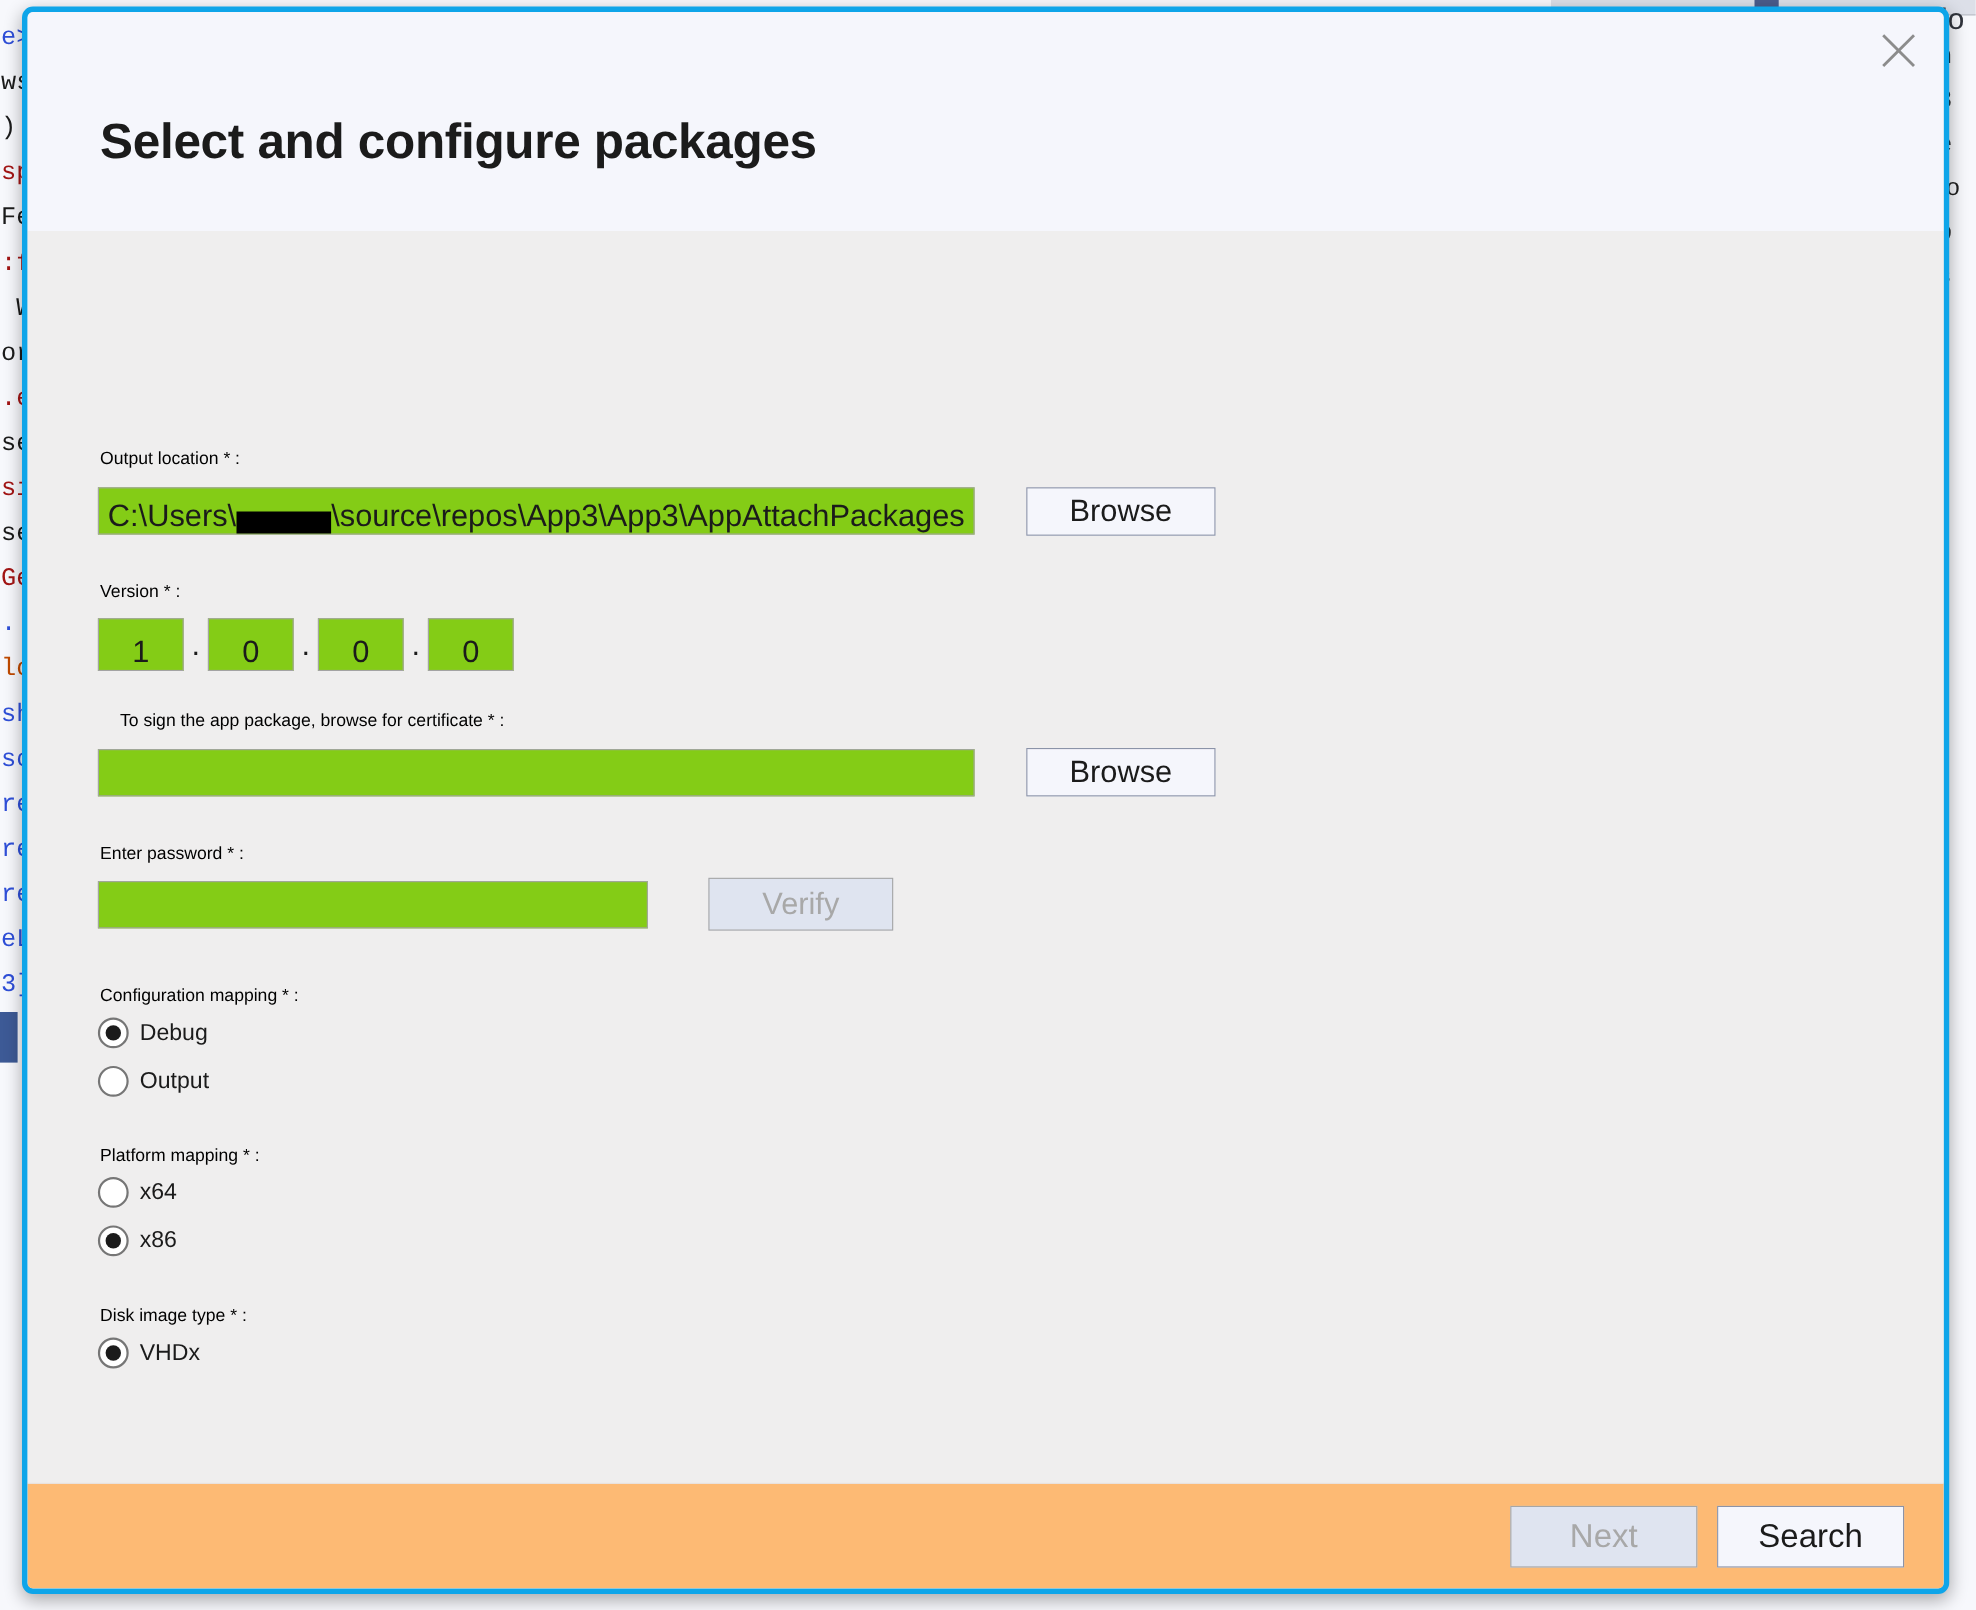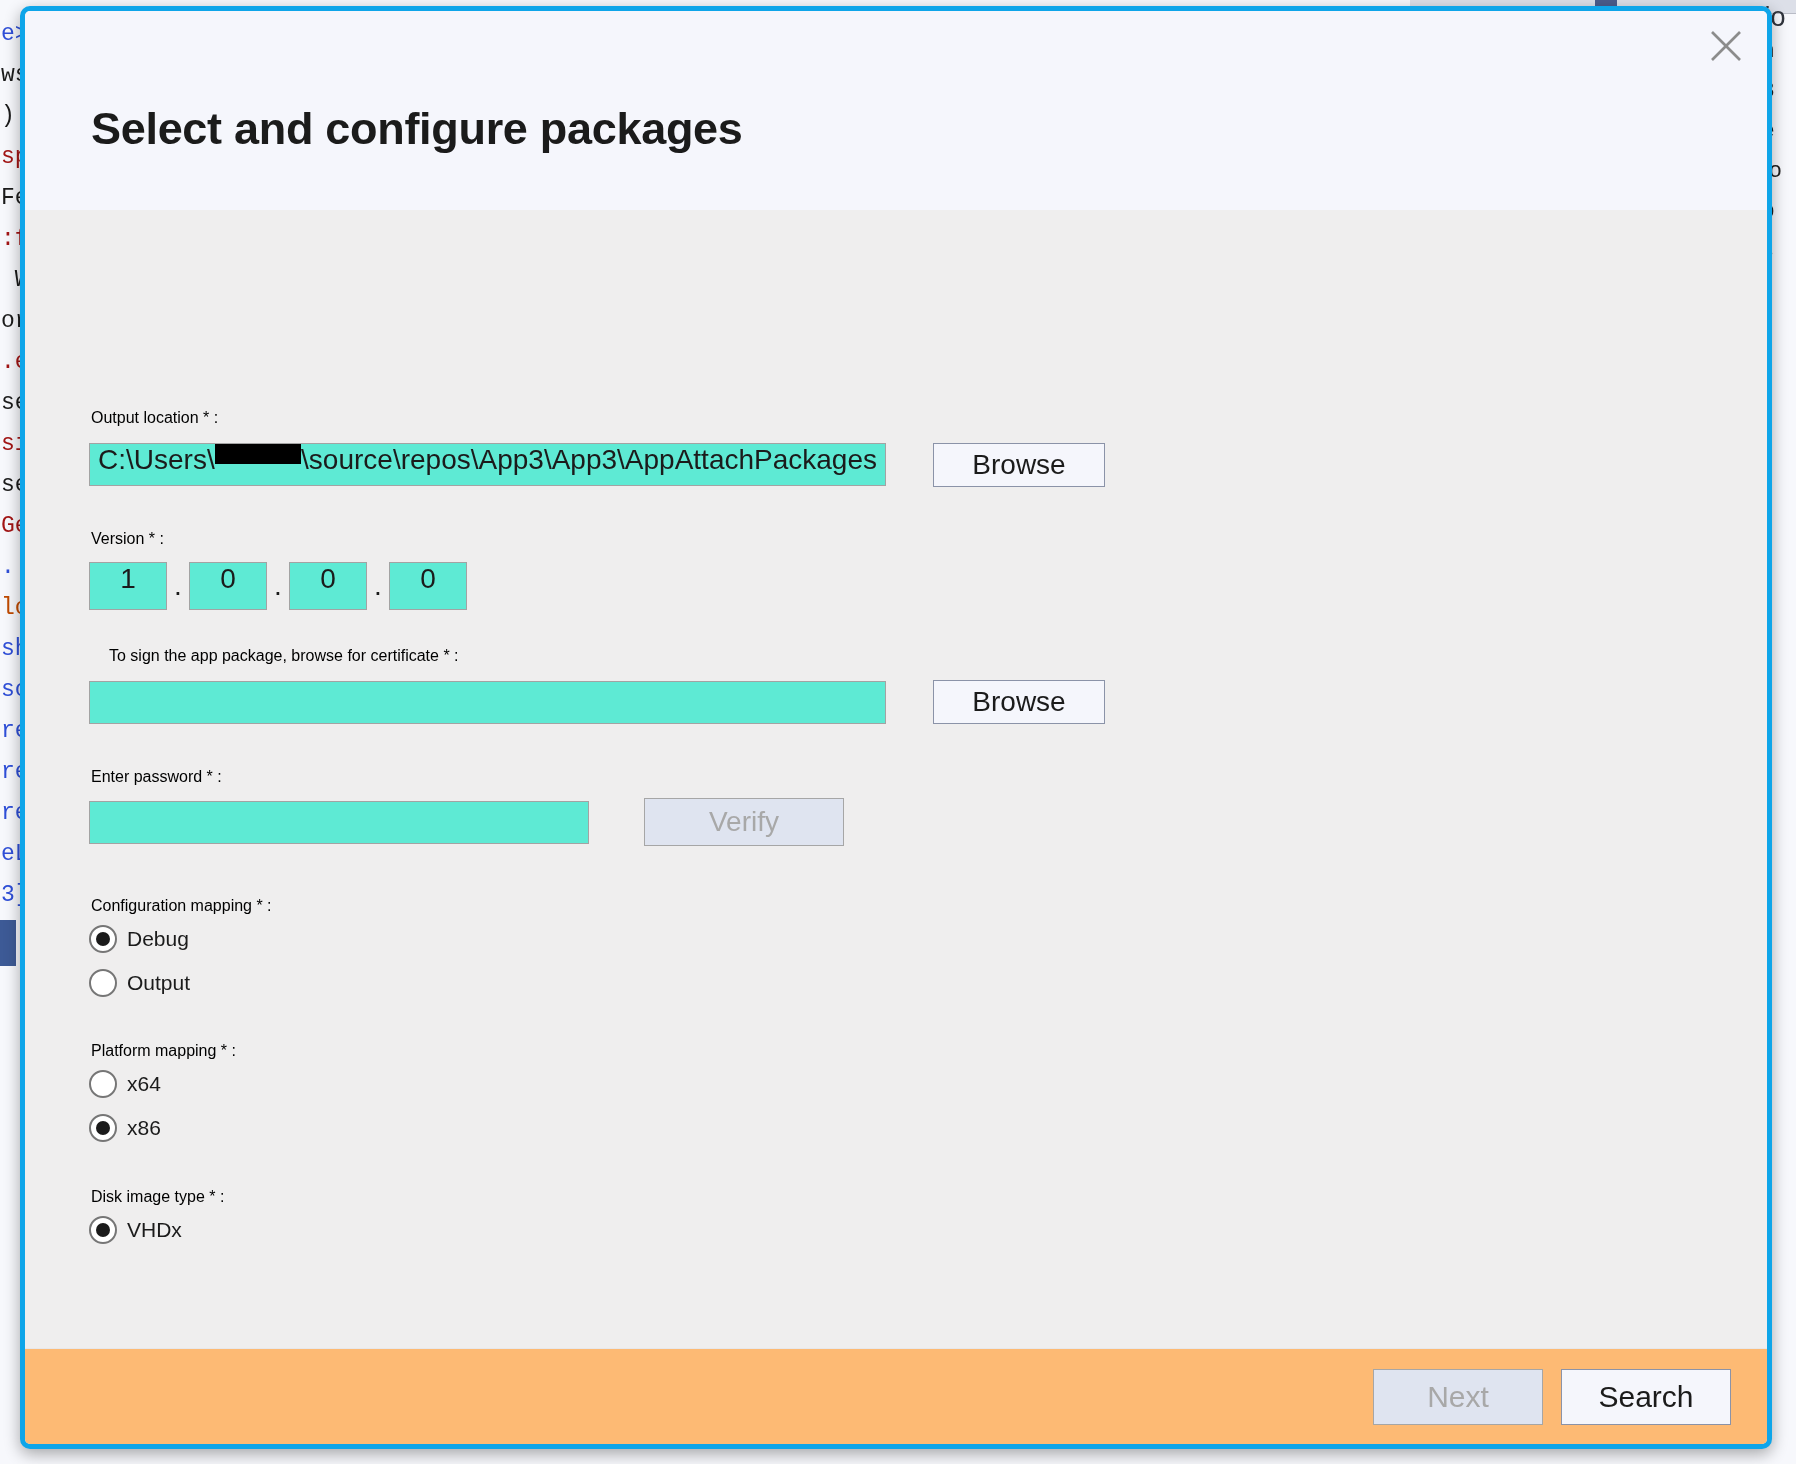--- a/index.html
+++ b/index.html
@@ -88,26 +88,26 @@
 
   .dlg-body {
     background: #efeeee;
     flex: 1 1 auto;
     position: relative;
     padding: 0 0 0 66px;
     overflow: hidden;
   }
 
   .txtbox {
-    background: #5eead4;
+    background: #84cc16;
     border: 1px solid #a3a3a3;
     font-size: 28px;
     color: #1b1b1b;
     padding: 0 8px;
-    display: flex; align-items: flex-start;
+    display: flex; align-items: flex-end;
     outline: none;
   }
 
   .btn {
     background: #f5f6fc;
     border: 1px solid #8b93a8;
     font-size: 28px;
     color: #1b1b1b;
     display: flex; align-items: center; justify-content: center;
     cursor: pointer;
@@ -192,21 +192,21 @@
     </div>
 
     <div style="position:absolute; left:84px; top:437px;">To sign the app package, browse for certificate * :</div>
     <div class="txtbox" style="position:absolute; left:64px; top:471px; width:797px; height:43px;"></div>
     <div class="btn" style="position:absolute; left:908px; top:470px; width:172px; height:44px;">
       <span>Browse</span>
     </div>
 
     <div style="position:absolute; left:66px; top:558px;">Enter password * :</div>
     <div class="txtbox" style="position:absolute; left:64px; top:591px; width:500px; height:43px;"></div>
-    <div class="btn disabled" style="position:absolute; left:619px; top:588px; width:200px; height:48px;">
+    <div class="btn disabled" style="position:absolute; left:619px; top:588px; width:168px; height:48px;">
       <span>Verify</span>
     </div>
 
     <div style="position:absolute; left:66px; top:687px;">Configuration mapping * :</div>
     <div class="radio-row" style="position:absolute; left:64px; top:715px;">
       <span class="radio checked">
           <span class="dot"></span>
         </span>
       <span class="radio-label">Debug</span>
     </div>

